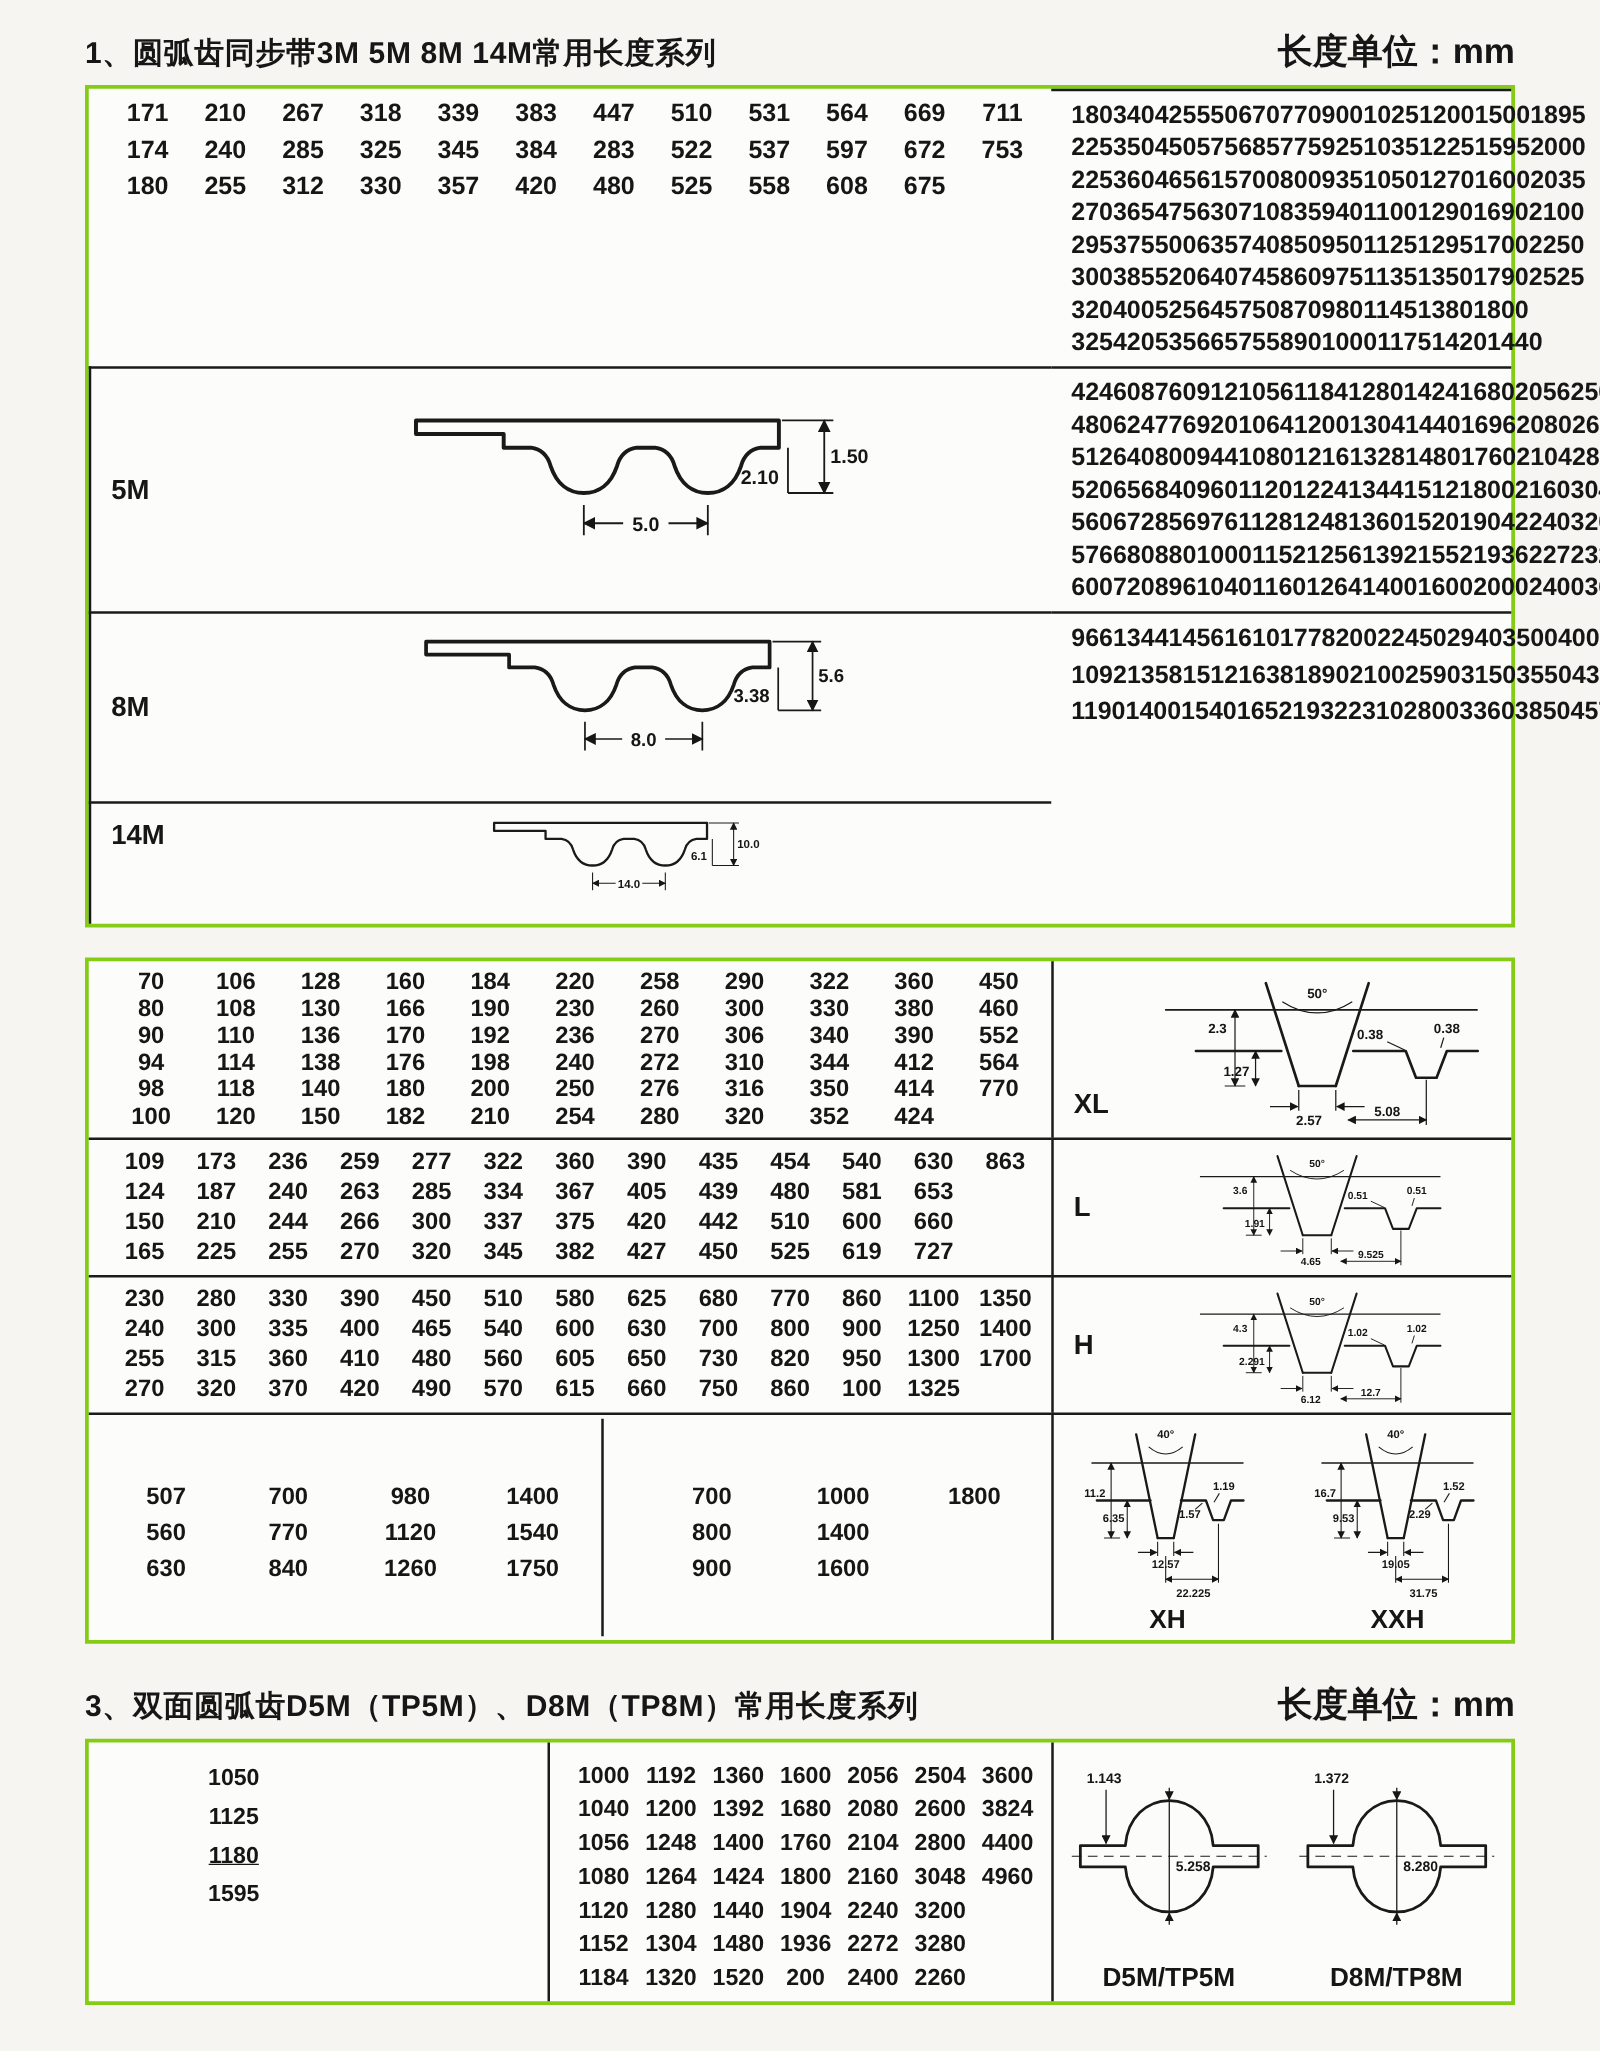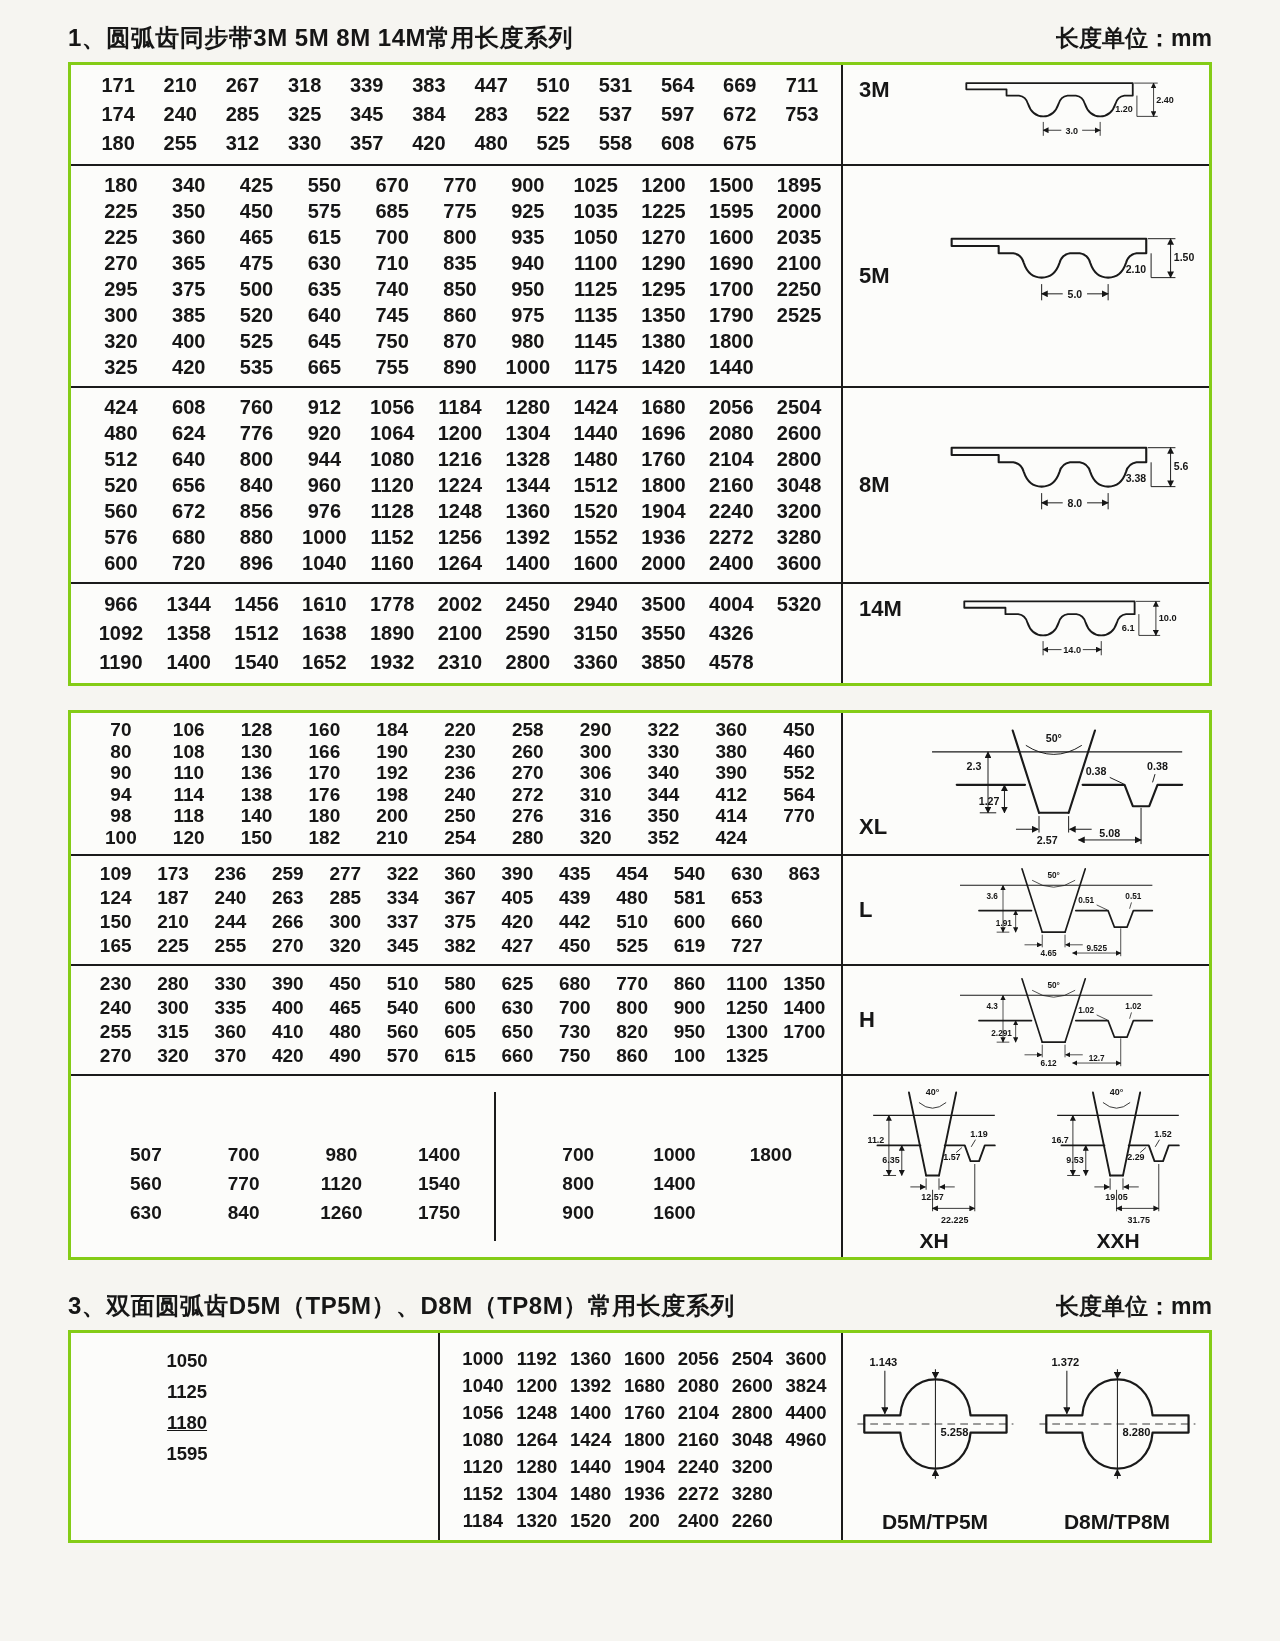--- a/index.html
+++ b/index.html
@@ -6,41 +6,41 @@
   body{
     width:1280px;height:1641px;
     background:#f6f5f1;
     font-family:"Liberation Sans",sans-serif;
     color:#161616;
     position:relative;overflow:hidden;
   }
   .page{padding:22px 68px 0 68px;}
   .sec-head{display:flex;justify-content:space-between;align-items:baseline;font-weight:700;}
   .sec-title{font-size:24px;letter-spacing:.5px;}
-  .sec-unit{font-size:23px;}
+  .sec-unit{font-size:28px;}
   .belt-table{
     border:3px solid #84cc16;
     background:#fcfcfa;
     display:grid;
     grid-template-columns:770px 1fr;
     margin-top:8px;
   }
   #table3{grid-template-columns:367px 403px 1fr;}
   .cell{position:relative;min-width:0;}
   .bt{border-top:2.5px solid #1b1b1b;}
   .nums{padding:6px 8px 6px 16px;}
   .num-row{display:grid;height:var(--rh,27px);align-items:center;}
   .num{text-align:center;font-size:20px;font-weight:700;white-space:nowrap;}
   #table2 .num{font-size:19px;}
   #table3 .num{font-size:18.5px;}
   .diag{border-left:2.5px solid #1b1b1b;display:flex;align-items:center;padding:4px 6px;min-width:0;}
   .dlab{font-size:22px;font-weight:700;flex:0 0 44px;padding-left:10px;}
   .lab-top{align-self:flex-start;margin-top:8px;}
   .diag svg{flex:1 1 auto;min-width:0;}
-  .split{display:grid;grid-template-columns:407px 1fr;padding:16px;}
+  .split{display:grid;grid-template-columns:407px 1fr;padding:3px;}
   .sub{padding:48px 6px 14px 10px;}
   .sub2{border-left:2.5px solid #1b1b1b;padding-left:34px;}
   .profile-col{display:flex;flex-direction:column;align-items:center;flex:1 1 auto;min-width:0;}
   .profile-col .plab{font-size:21px;font-weight:700;margin-top:2px;}
   
   .pf{fill:none;stroke:#1a1a1a;stroke-width:2.6;stroke-linejoin:round;stroke-linecap:round;}
   .pf2{fill:none;stroke:#1a1a1a;stroke-width:1.6;}
   .dim{fill:none;stroke:#1a1a1a;stroke-width:1.2;}
   .dim2{fill:none;stroke:#1a1a1a;stroke-width:1;stroke-dasharray:9 6;}
   svg text{font-family:"Liberation Sans",sans-serif;font-weight:700;fill:#161616;font-size:13px;}
@@ -103,37 +103,20 @@
           <span class="num">330</span>
           <span class="num">357</span>
           <span class="num">420</span>
           <span class="num">480</span>
           <span class="num">525</span>
           <span class="num">558</span>
           <span class="num">608</span>
           <span class="num">675</span>
         </div>
       </div>
-    <div class="cell diag">
-      <div class="dlab lab-top">3M</div>
-      <svg viewBox="0 0 370 124" height="86">
-        <path class="pf" d="M60,16 L300,16 L300,34 L288,34 C281,35 277,39 275,46 C271,58 263,64 253,64 C243,64 235,58 231,46 C229,39 225,35 218,34 L206,34 C199,35 195,39 193,46 C189,58 181,64 171,64 C161,64 153,58 149,46 C147,39 143,35 136,34 L118,34 L118,25 L60,25 Z"></path>
-        <line class="dim" x1="171" y1="72" x2="171" y2="92"></line>
-        <line class="dim" x1="253" y1="72" x2="253" y2="92"></line>
-        <line class="dim" x1="171" y1="84" x2="197" y2="84" marker-start="url(#ar)"></line>
-        <line class="dim" x1="227" y1="84" x2="253" y2="84" marker-end="url(#ar)"></line>
-        <text x="212" y="89" text-anchor="middle">3.0</text>
-        <line class="dim" x1="302" y1="16" x2="336" y2="16"></line>
-        <line class="dim" x1="306" y1="64" x2="336" y2="64"></line>
-        <line class="dim" x1="330" y1="16" x2="330" y2="64" marker-start="url(#ar)" marker-end="url(#ar)"></line>
-        <line class="dim" x1="306" y1="34" x2="306" y2="64"></line>
-        <text x="334" y="44">2.40</text>
-        <text x="300" y="58" text-anchor="end">1.20</text>
-      </svg>
-    </div>
 
     <div class="cell nums bt" style="--rh:26px">
         <div class="num-row" style="grid-template-columns: repeat(11, 1fr);">
           <span class="num">180</span>
           <span class="num">340</span>
           <span class="num">425</span>
           <span class="num">550</span>
           <span class="num">670</span>
           <span class="num">770</span>
           <span class="num">900</span>

